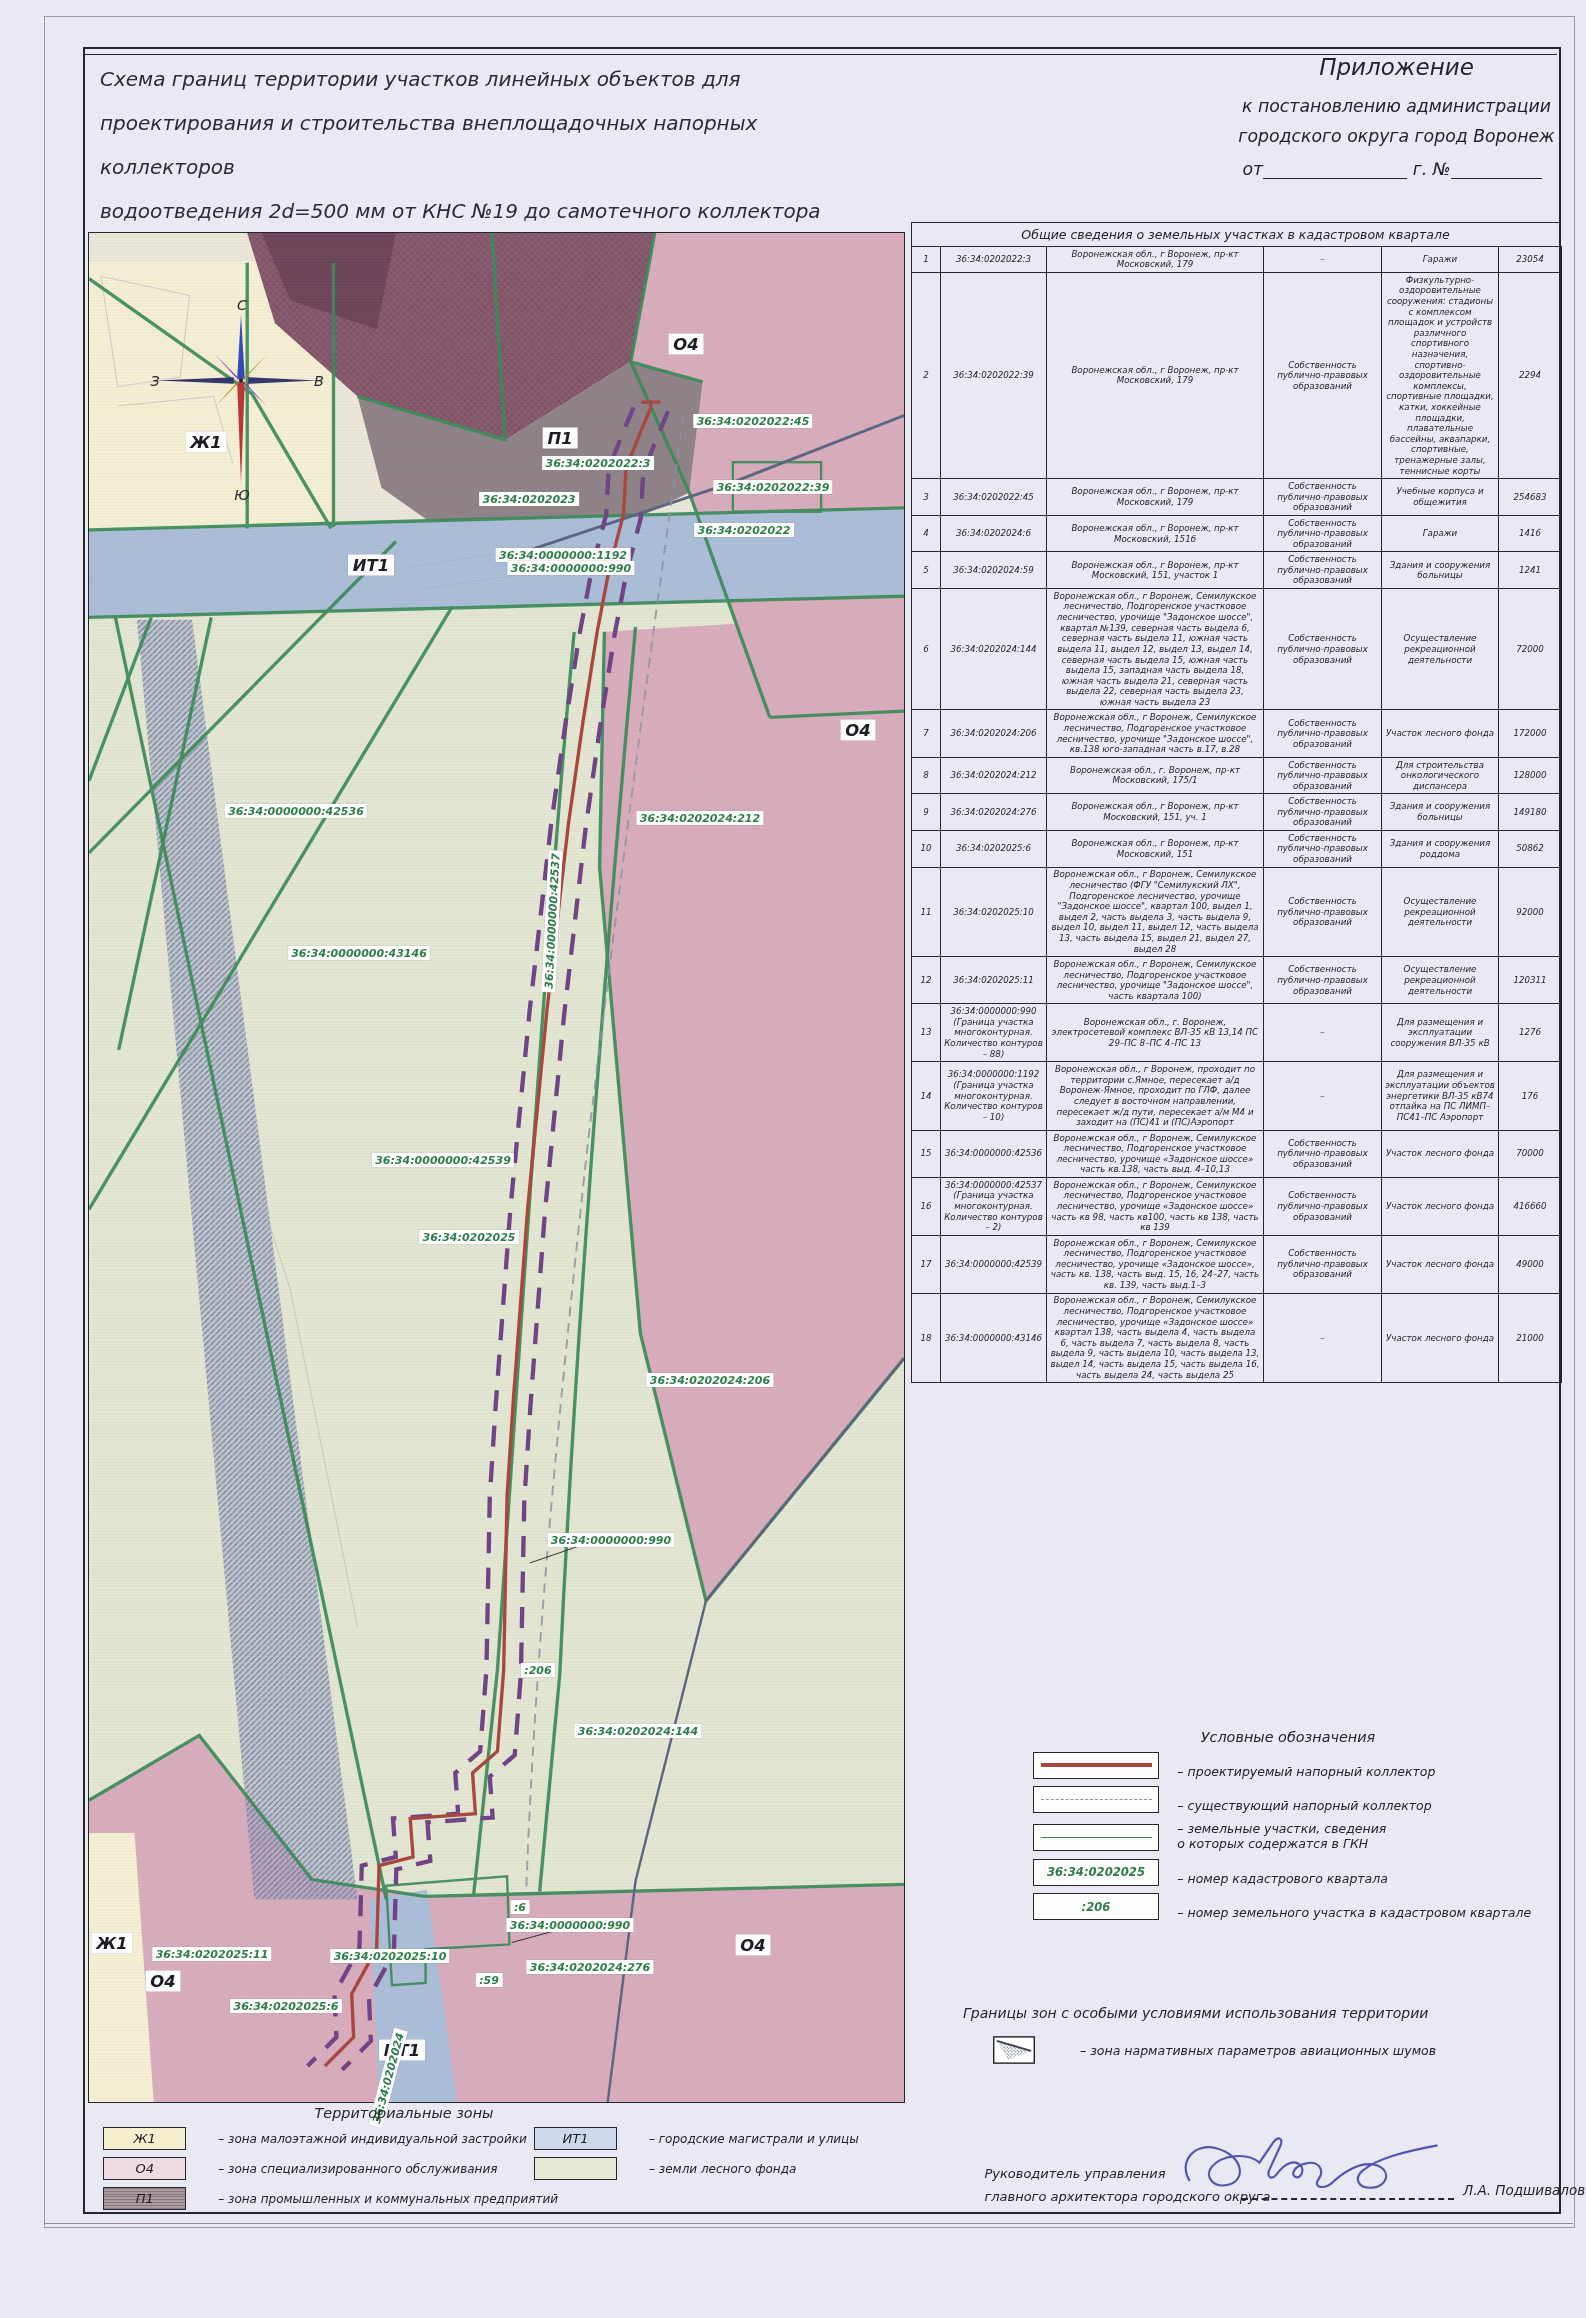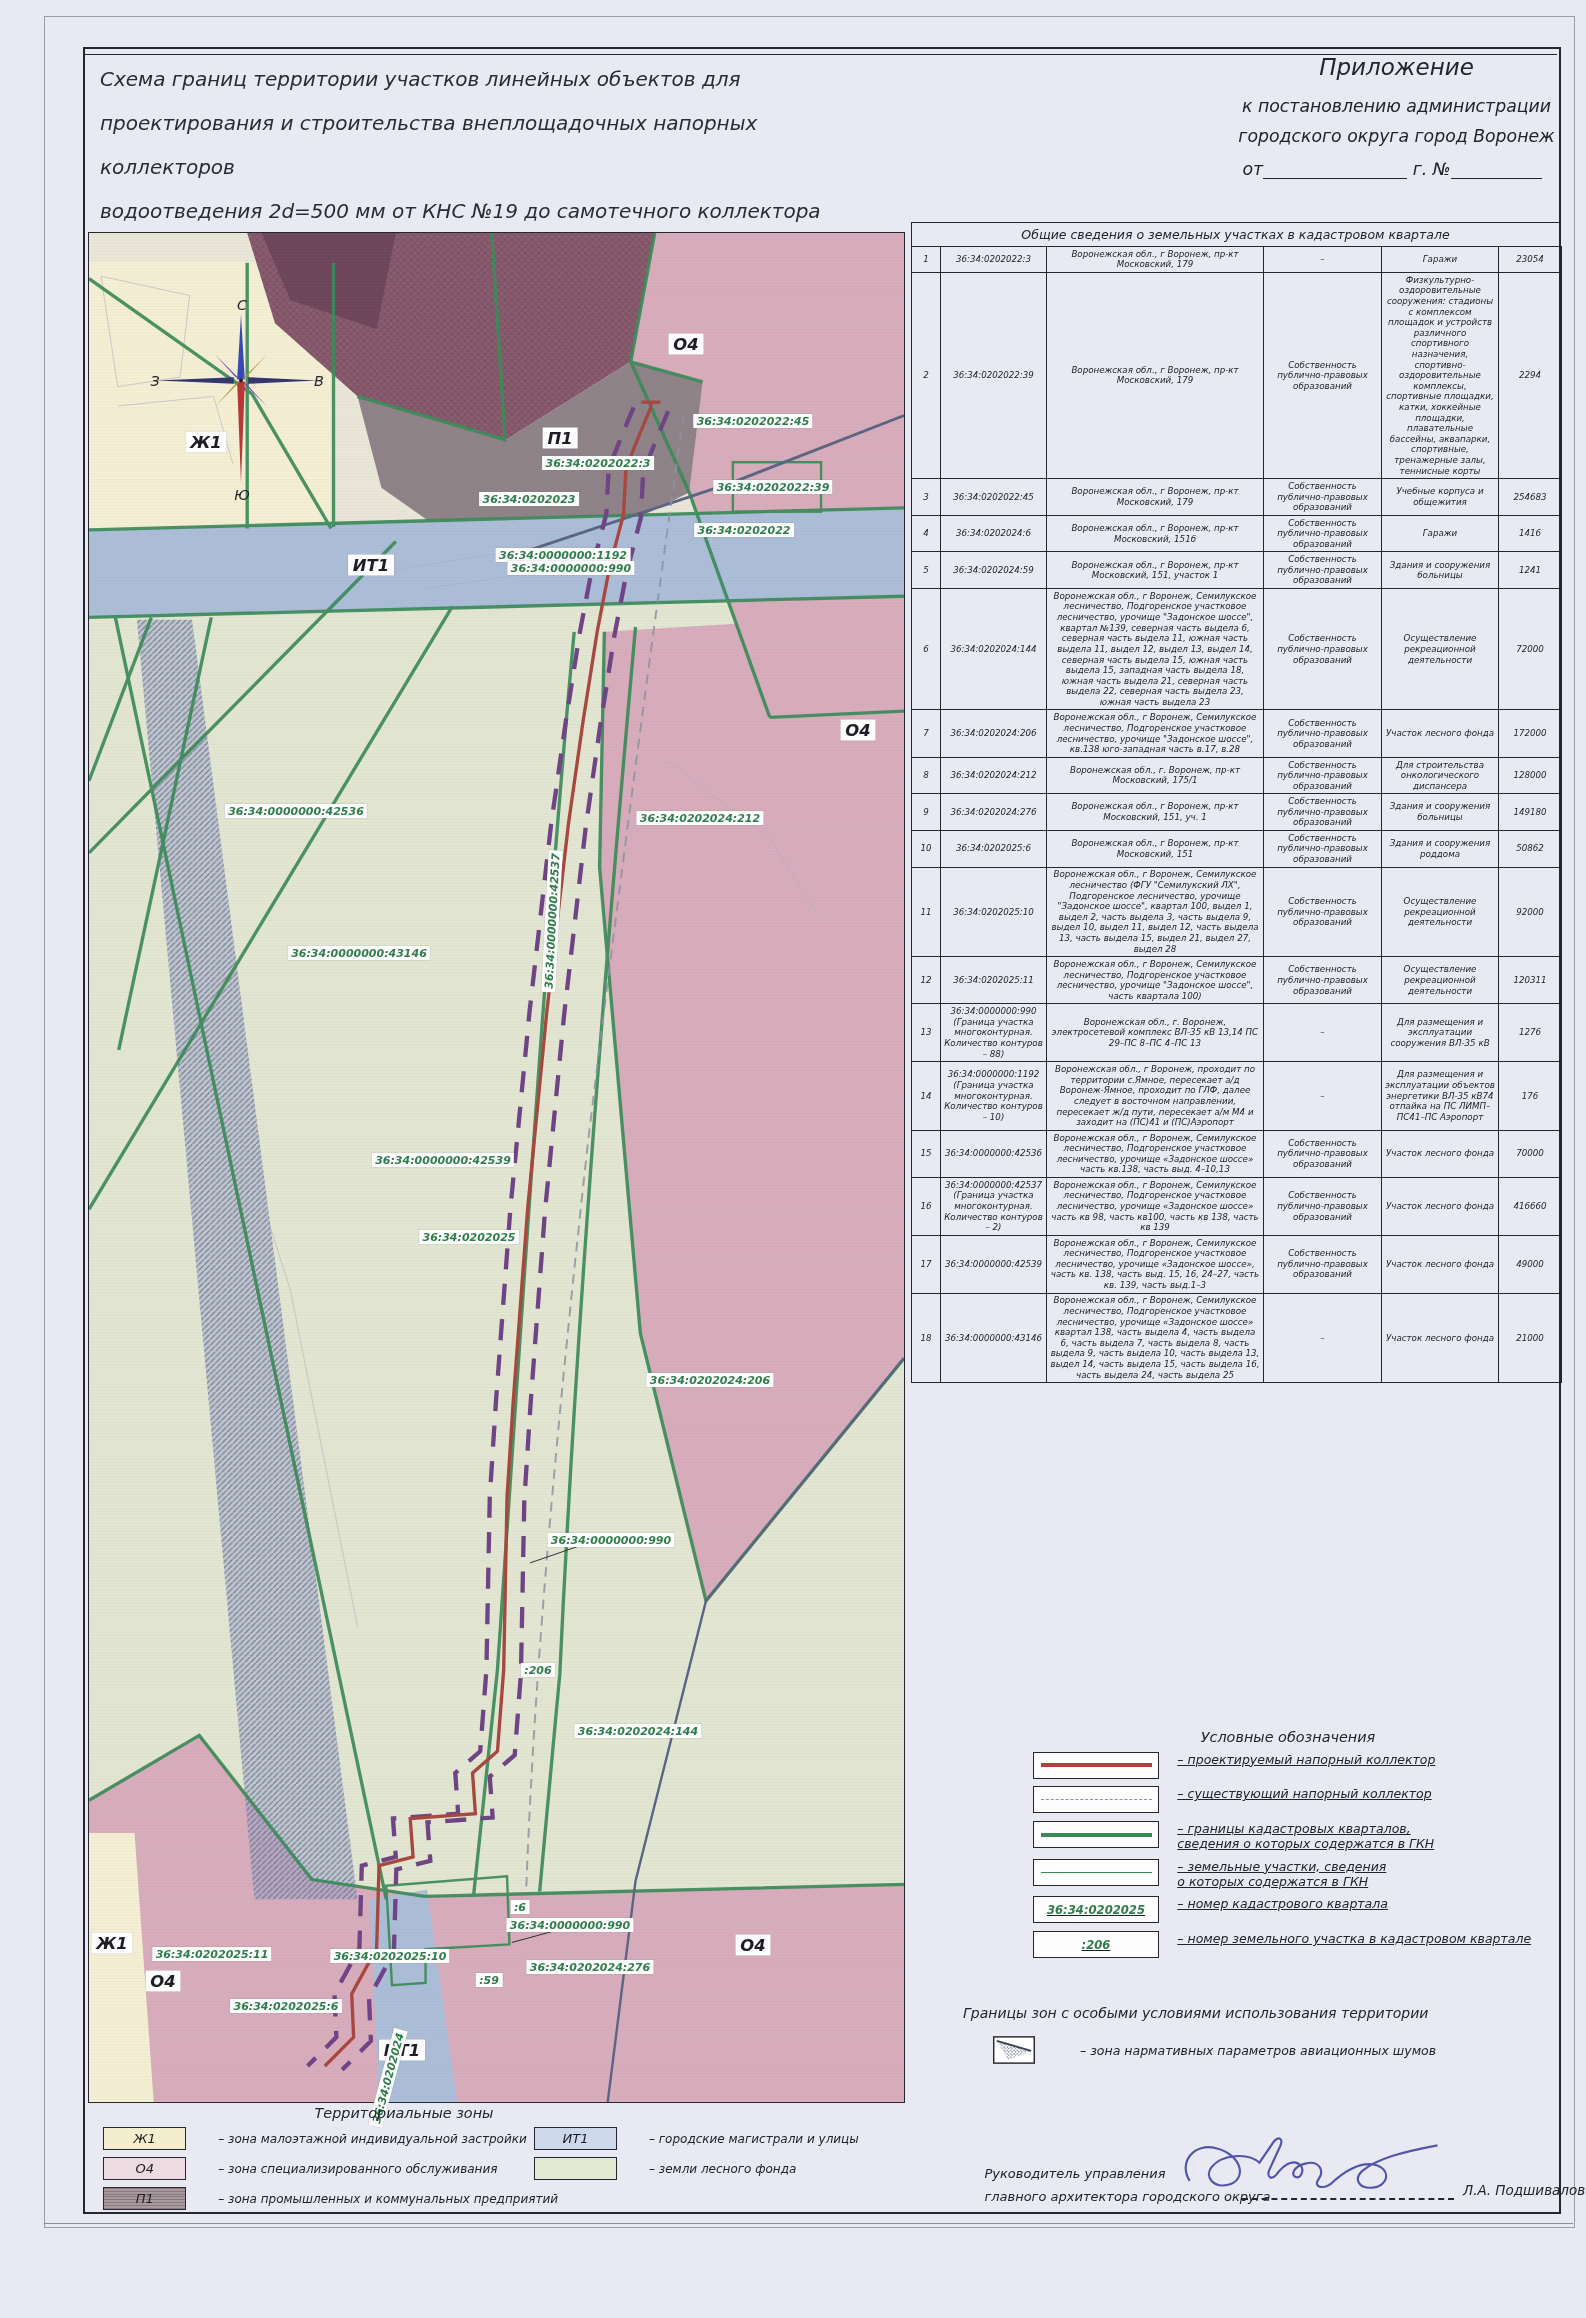--- a/index.html
+++ b/index.html
@@ -30,21 +30,21 @@
   
   #parcel-table{left:911px;top:222px;width:649px;}
   #table-title{border:1.4px solid #26262e;border-bottom:none;text-align:center;font-size:12.5px;padding:3.9px 1.9px;}
   table.grid{border-collapse:collapse;width:649px;table-layout:fixed;}
   table.grid td,table.grid th{border:1px solid #26262e;font-size:8.7px;line-height:1.22;text-align:center;vertical-align:middle;padding:1.9px 2.9px;font-weight:normal;word-wrap:break-word;}
   table.grid th{font-size:9.1px;}
   table.grid{border:1.4px solid #26262e;}
   
   #legend{left:1033px;top:1729px;width:510px;}
   #legend .lg-title{text-align:center;font-size:14.4px;margin-bottom:6.7px;}
-  .lg-item{display:flex;align-items:flex-start;margin-bottom:7.7px;text-decoration:underline;}
+  .lg-item{display:flex;align-items:flex-end;margin-bottom:7.7px;}
   .lg-swatch{width:124px;height:25px;border:1px solid #26262e;background:#fdfdfd;flex:0 0 auto;position:relative;display:flex;align-items:center;justify-content:center;}
   .lg-label{font-size:12.5px;margin-left:18.3px;white-space:pre-line;line-height:1.2;}
   .ln{width:111px;height:0;}
   .ln-red{border-top:4.3px solid #a8453c;}
   .ln-gray{border-top:1.9px dashed #8d90a0;}
   .ln-purple{border-top:4.8px dashed #6e4284;}
   .ln-green-thick{border-top:4.3px solid #3a8a57;}
   .ln-green-thin{border-top:1.4px solid #3a8a57;}
   .lg-code{color:#2f7d4a;font-weight:bold;font-size:11.6px;}
   
@@ -391,27 +391,20 @@
       <div class="lg-label">– проектируемый напорный коллектор</div>
     </div>
     <div class="lg-item">
       <div class="lg-swatch">
           <div class="ln ln-gray"></div>
         </div>
       <div class="lg-label">– существующий напорный коллектор</div>
     </div>
     <div class="lg-item">
       <div class="lg-swatch">
-          <div class="ln ln-green-thick"></div>
-        </div>
-      <div class="lg-label">– границы кадастровых кварталов,
-сведения  о которых содержатся в ГКН</div>
-    </div>
-    <div class="lg-item">
-      <div class="lg-swatch">
           <div class="ln ln-green-thin"></div>
         </div>
       <div class="lg-label">– земельные участки, сведения
 о которых содержатся в ГКН</div>
     </div>
     <div class="lg-item">
       <div class="lg-swatch">
           <span class="lg-code">36:34:0202025</span>
         </div>
       <div class="lg-label">– номер кадастрового квартала</div>

